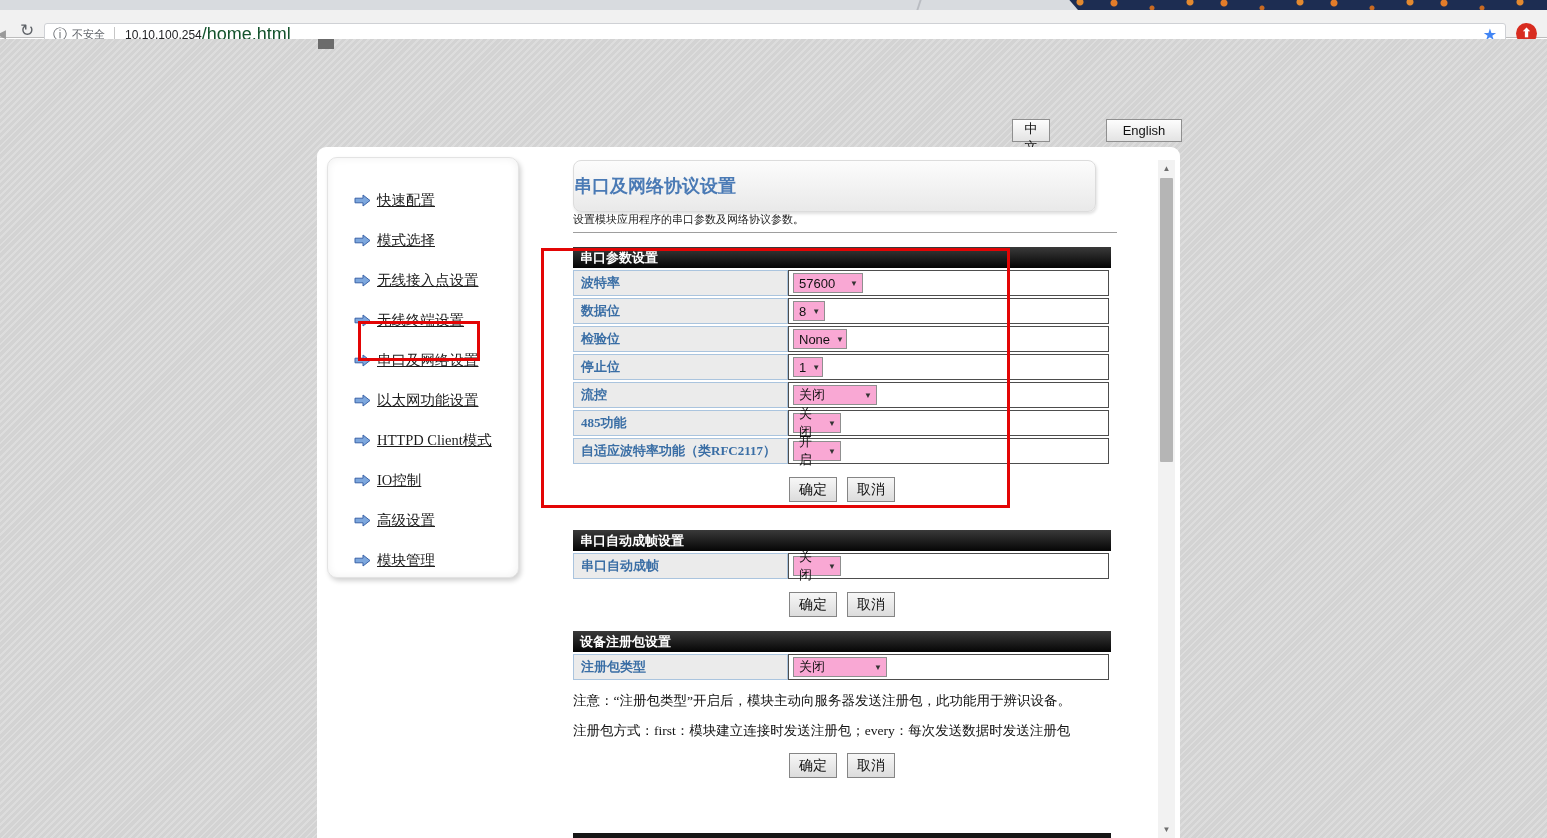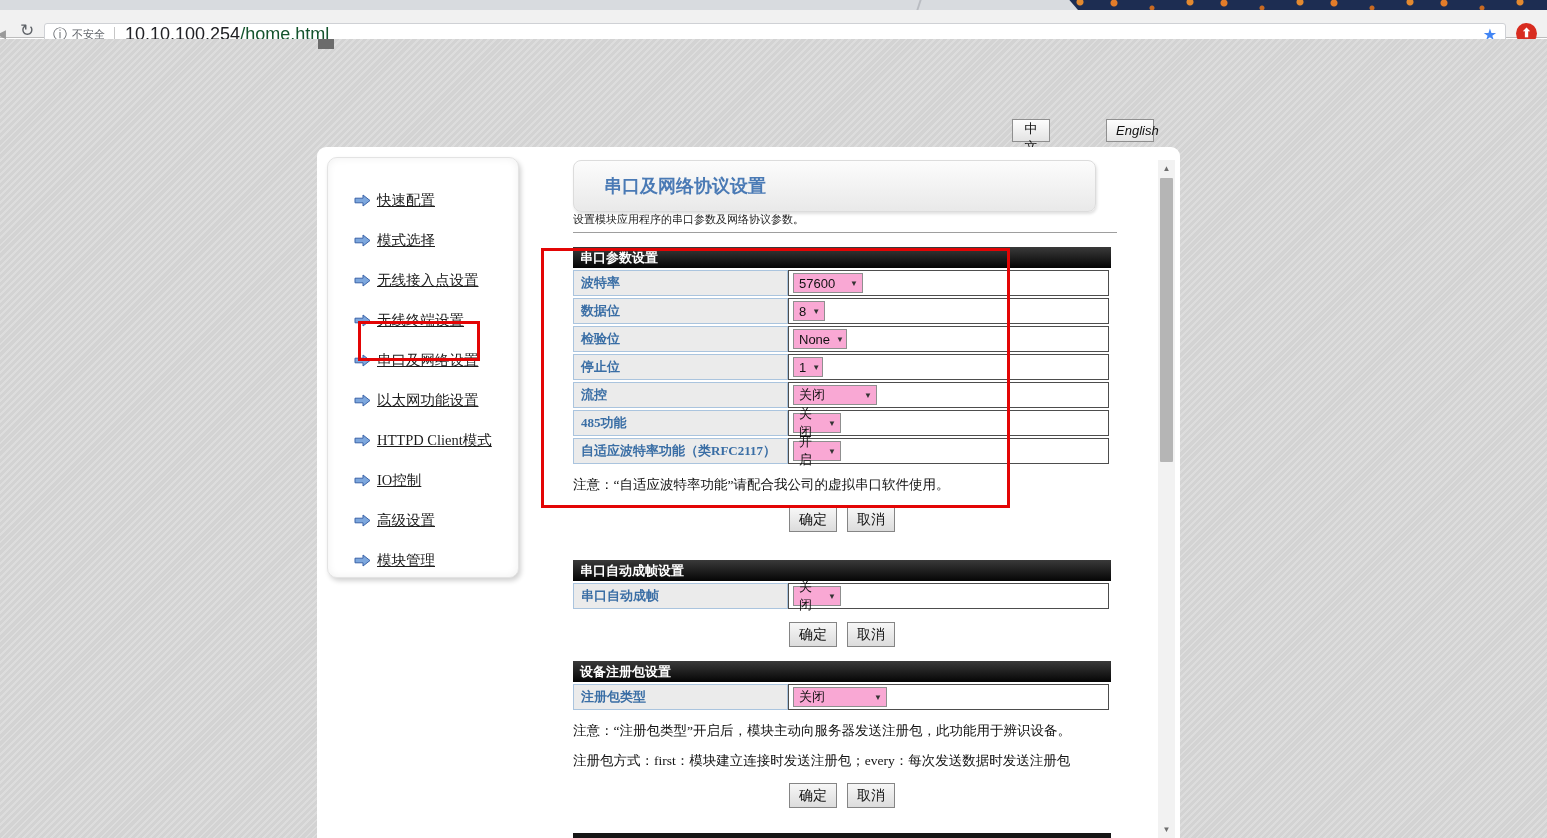--- a/index.html
+++ b/index.html
@@ -16,48 +16,48 @@
     clip-path:polygon(0 0,99.2% 0,100% 100%,0 100%); }
   .tab-seam { position:absolute; left:918px; top:0; width:2px; height:10px; background:#b9bcc2; transform:skewX(-18deg); }
 
   .toolbar { position:absolute; left:0; top:10px; width:1547px; height:28px; background:#f1f1f1; border-bottom:1px solid #bdbdbd; }
   .nav-back { position:absolute; left:-6px; top:15px; color:#9a9a9a; font-size:15px; }
   .nav-reload { position:absolute; left:18px; top:12px; width:18px; height:18px; color:#5f6368; font-size:17px; line-height:18px; text-align:center; }
   .addressbar { position:absolute; left:44px; top:13px; width:1462px; height:23px; background:#fff; border:1px solid #cfd1d5; border-radius:3px; display:flex; align-items:center; padding:0 8px; }
   .info-icon { color:#5f6368; font-size:14px; margin-right:5px; }
   .sec-label { color:#5f6368; font-size:11px; margin-right:9px; }
   .addr-sep { width:1px; height:15px; background:#c6c6c6; margin-right:10px; }
-  .url-host { color:#202124; font-size:18px; }
+  .url-host { color:#202124; font-size:12px; }
   .url-path { color:#14532d; font-size:18px; }
   .addr-spacer { flex:1; }
   .star-icon { color:#4285f4; font-size:16px; }
   .ext-icon { position:absolute; left:1516px; top:13px; width:21px; height:21px; border-radius:50%; background:#d82c20; color:#fff; font-size:12px; text-align:center; line-height:21px; font-weight:bold; }
 
   
   .page { position:absolute; left:0; top:39px; width:1547px; height:799px;
     background:#d3d3d3;
     background-image:repeating-linear-gradient(135deg, rgba(255,255,255,.22) 0 2px, rgba(0,0,0,0) 2px 5px); }
   .notch { position:absolute; left:318px; top:0; width:16px; height:10px; background:#6b6b6b; }
 
   .lang-btn { position:absolute; top:80px; height:23px; background:linear-gradient(#fdfdfd,#e3e3e3); border:1px solid #8f8f8f; font-size:13px; padding:0 9px; color:#111; font-family:"Liberation Sans",sans-serif; cursor:pointer; }
   .lang-zh { left:1012px; width:38px; }
-  .lang-en { left:1106px; width:48px;font-style:italic; }
+  .lang-en { left:1106px; width:76px; }
 
   
   .panel { position:absolute; left:317px; top:108px; width:863px; height:691px; background:#fff; border-radius:9px 9px 0 0; }
 
   
   .sidebar { position:absolute; left:10px; top:10px; width:192px; height:421px; background:#fff; border:1px solid #e3e3e3; border-radius:10px; box-shadow:2px 3px 5px rgba(0,0,0,.18), inset 0 0 8px #f0f0f0; padding-top:22px; }
   .side-item { height:40px; display:flex; align-items:center; padding-left:26px; cursor:pointer; }
   .arrow-icon { width:17px; height:13px; margin-right:6px; flex:none; display:block; }
   .side-label { font-family:"Liberation Serif",serif; font-size:14.5px; color:#1c1c1c; text-decoration:underline; white-space:nowrap; }
 
   
   .main-col { position:absolute; left:256px; top:13px; width:544px; }
-  .title-box { width:523px; height:52px; border:1px solid #dcdcdc; border-radius:8px; background:linear-gradient(#fcfcfc,#e9e9e9); box-shadow:1px 2px 3px rgba(0,0,0,.12); line-height:50px; padding-left:30px; font-family:"Liberation Serif",serif; font-size:18px; font-weight:bold; color:#4a7ab5; }
+  .title-box { width:523px; height:52px; border:1px solid #dcdcdc; border-radius:8px; background:linear-gradient(#fcfcfc,#e9e9e9); box-shadow:1px 2px 3px rgba(0,0,0,.12); line-height:50px; font-family:"Liberation Serif",serif; font-size:18px; font-weight:bold; color:#4a7ab5; }
   .subtitle { font-family:"Liberation Serif",serif; font-size:11px; color:#1a1a1a; }
   .divider { margin-top:5px; border-bottom:1px solid #9e9e9e; width:544px; }
 
   .section { width:538px; }
   .section .tbl { margin-top:14px; }
   .tbl-header { height:21px; background:linear-gradient(#3a3a3a,#050505); color:#fff; font-family:"Liberation Serif",serif; font-size:13px; font-weight:bold; line-height:21px; padding-left:7px; margin-bottom:2px; }
   .row { display:flex; margin-bottom:2px; }
   .cell-label { width:215px; background:#ebebeb; border:1px solid #aac4de; height:26px; line-height:24px; padding-left:7px; font-family:"Liberation Serif",serif; font-size:13px; font-weight:bold; color:#3a6ea5; }
   .cell-value { width:321px; background:#fff; border:1px solid #4d4d4d; height:26px; display:flex; align-items:center; padding-left:4px; }
   .sel { display:inline-flex; align-items:center; justify-content:space-between; height:20px; border:1px solid #8f8f8f; background:#f9a8d4; font-family:"Liberation Sans",sans-serif; font-size:13px; color:#111; padding:0 4px 0 5px; cursor:pointer; }
@@ -241,21 +241,20 @@
               <div class="row">
                 <div class="cell-label">自适应波特率功能（类RFC2117）</div>
                 <div class="cell-value">
                   <span class="sel" style="width: 48px; font-family: Liberation Serif, serif;">
                     <span>开启</span>
                     <span class="car">▼</span>
                   </span>
                 </div>
               </div>
             </div>
-            <div class="note-line">注意：“自适应波特率功能”请配合我公司的虚拟串口软件使用。</div>
             <div class="btn-row"><button class="btn">确定</button><button class="btn">取消</button></div>
           </div>
           <div class="section">
             <div class="tbl">
               <div class="tbl-header">串口自动成帧设置</div>
               <div class="row">
                 <div class="cell-label">串口自动成帧</div>
                 <div class="cell-value">
                   <span class="sel" style="width: 48px;">
                     <span>关闭</span>

